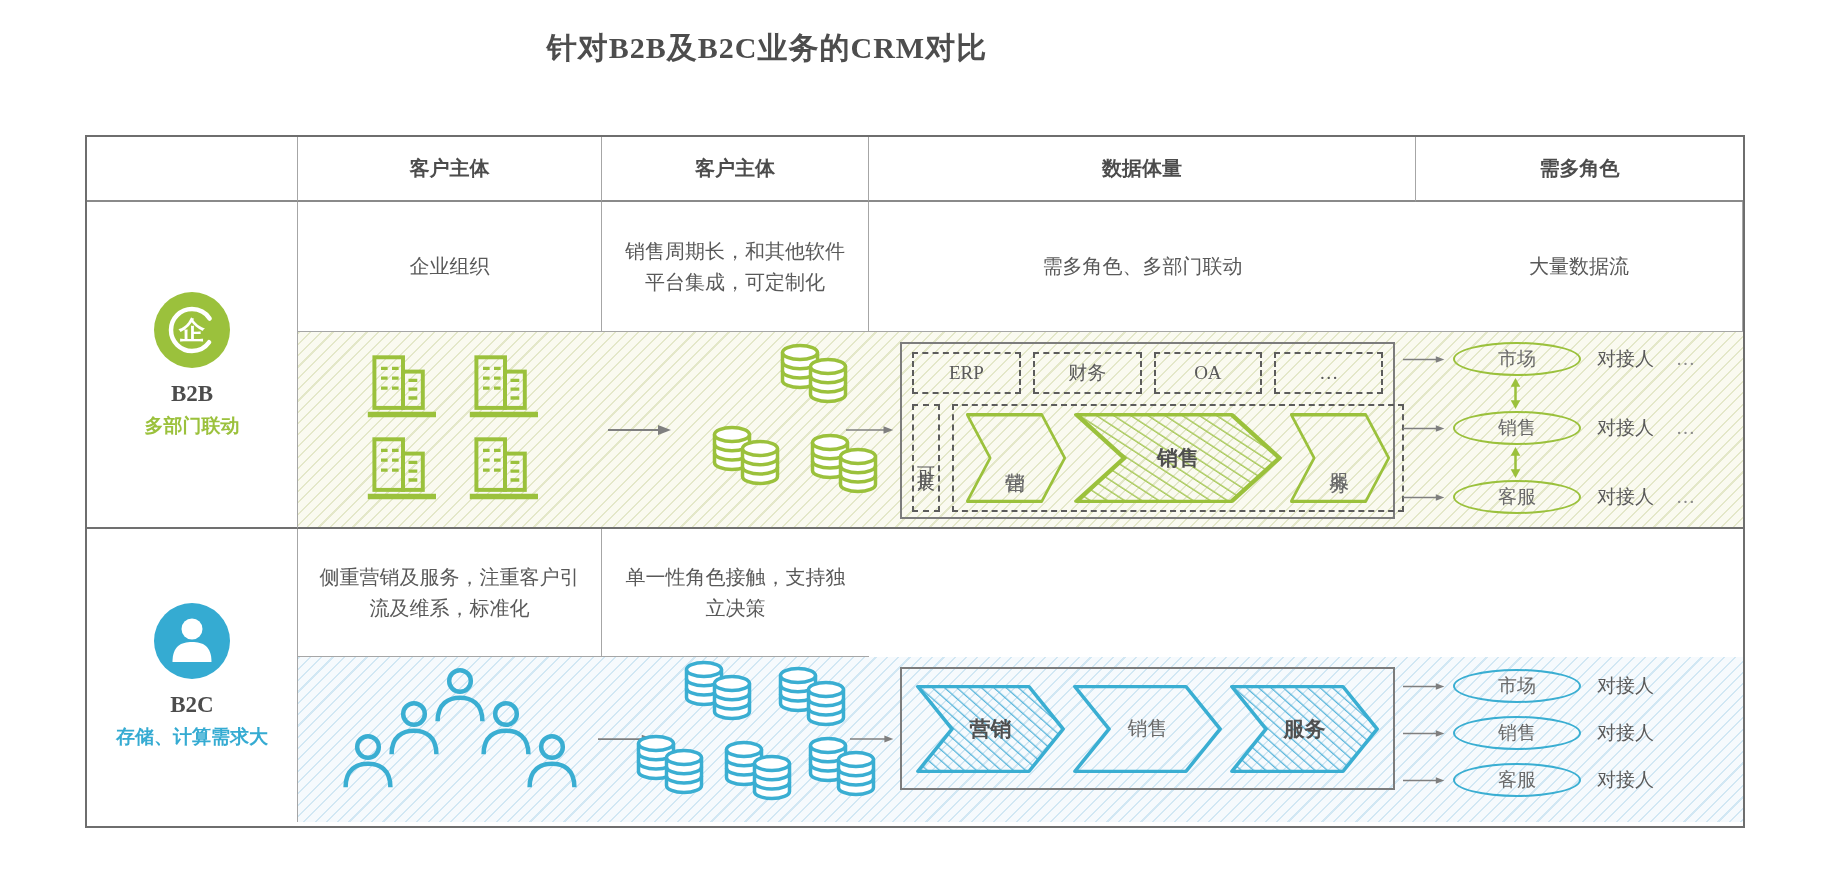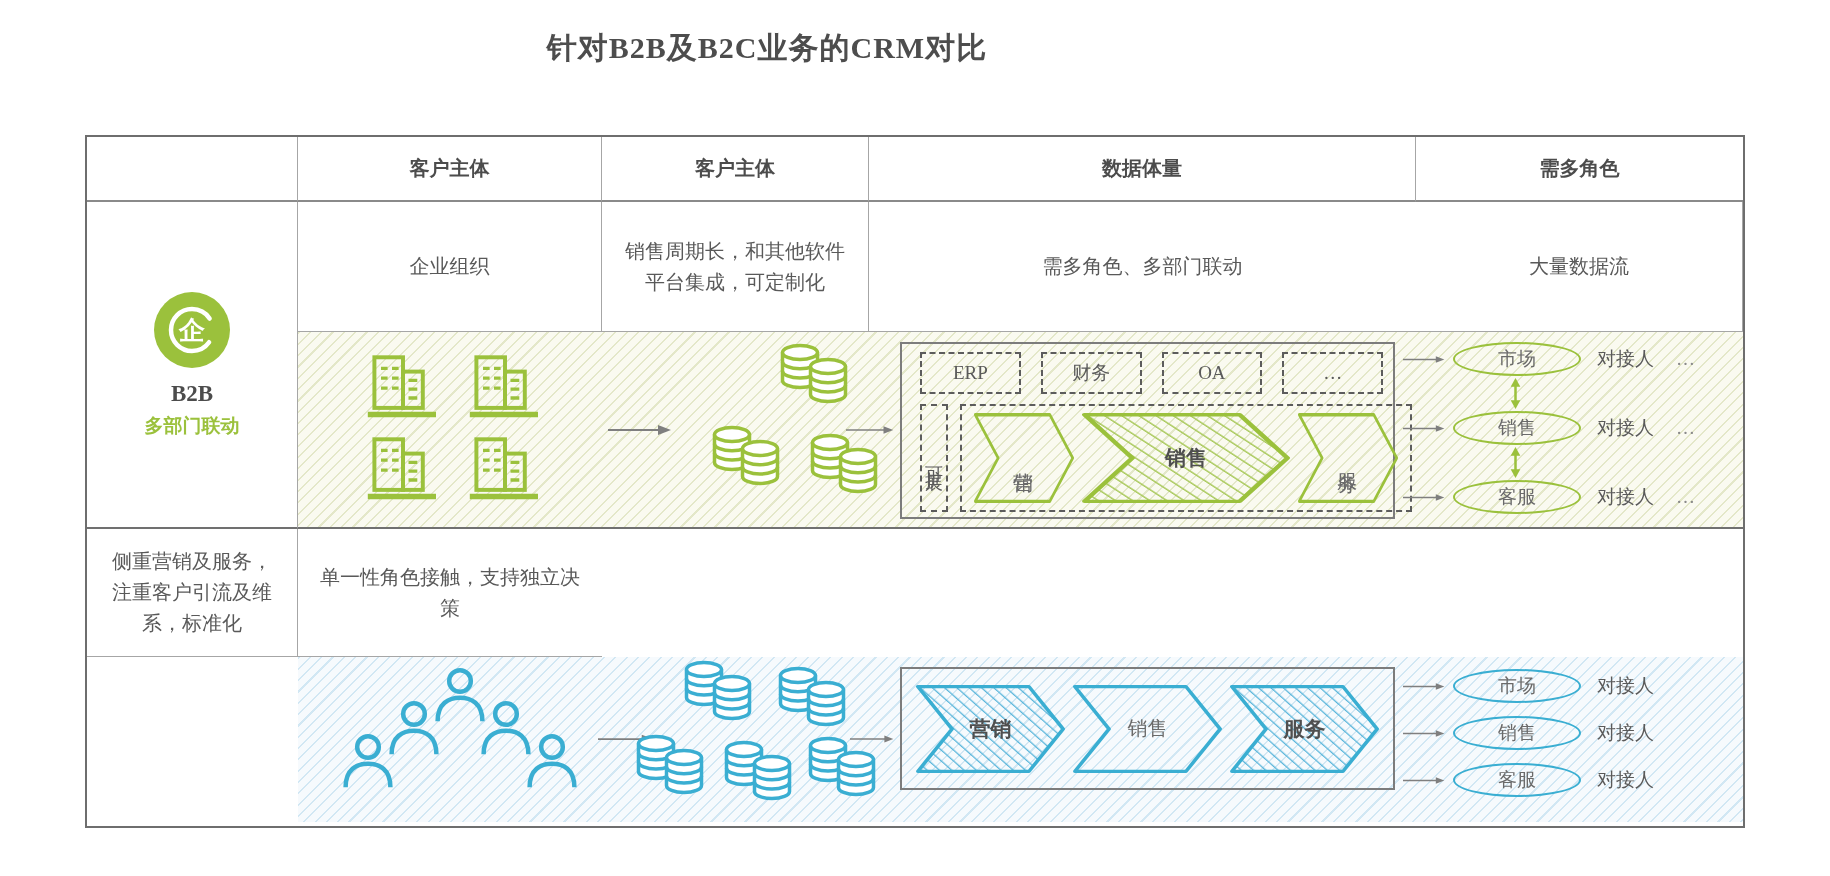--- a/index.html
+++ b/index.html
@@ -41,21 +41,21 @@
   .green { color:#9bc13c; } .blue { color:#3aaed2; } .gray { color:#7f7f7f; }
 
   
   .bgrid { display:grid; grid-template-columns:78px 78px; grid-template-rows:74px 74px; column-gap:24px; row-gap:8px; }
   .bgrid svg { width:78px; height:66px; }
   .dbc { width:84px; height:70px; }
   .person { width:56px; height:56px; }
 
   
   .appbox { border:2px solid #7c7c7c; }
-  .dashed { border:2px dashed #5c5c5c;margin-left:8px; }
+  .dashed { border:2px dashed #5c5c5c; }
   .modules { display:flex; gap:12px; margin:8px 10px 0 10px; height:42px; }
   .module { flex:1; display:flex; align-items:center; justify-content:center;
             font-size:19px; color:#5a5a5a; }
   .approw { display:flex; margin:10px 10px 8px 10px; height:108px; }
   .expand { width:46px; display:flex; align-items:center; justify-content:center;
             font-size:18px; color:#5a5a5a; }
   .vtext { writing-mode:vertical-rl; text-orientation:upright; letter-spacing:4px; }
   .funnelbox { flex:1; margin-left:12px; display:flex; align-items:center; gap:8px; padding:0 12px; }
   .chev { position:relative; height:90px; }
   .chev svg { position:absolute; left:0; top:0; width:100%; height:100%; }
@@ -256,20 +256,31 @@
             </svg>
           <div class="oval green">
               <span>客服</span>
             </div>
           <span class="cperson">对接人</span>
           <span class="cmore">…</span>
         </div>
       </div>
     </div>
 
+    <div class="labelcell b2c">
+      <div class="badge">
+        <svg viewBox="0 0 78 78" width="78" height="78">
+          <circle cx="39" cy="39" r="38" fill="#35abd2"></circle>
+          <circle cx="39" cy="27" r="10.5" fill="#ffffff"></circle>
+          <path d="M19.5 60 C19.5 44 28 40 39 40 C50 40 58.5 44 58.5 60 Z" fill="#ffffff"></path>
+        </svg>
+      </div>
+      <div class="rowname">B2C</div>
+      <div class="tagline tag-blue">存储、计算需求大</div>
+    </div>
 
     <div class="cell txt">大量数据流</div>
     <div class="cell txt">侧重营销及服务，注重客户引流及维系，标准化</div>
     <div class="cell txt lastcol">单一性角色接触，支持独立决策</div>
 
     <div class="band b2c">
 
       <div class="abs" style="left:42px; top:10px; width:240px; height:145px;">
         <svg class="abs person blue" style="left:0;   top:66px;">
             <use href="#sym-person"></use>

